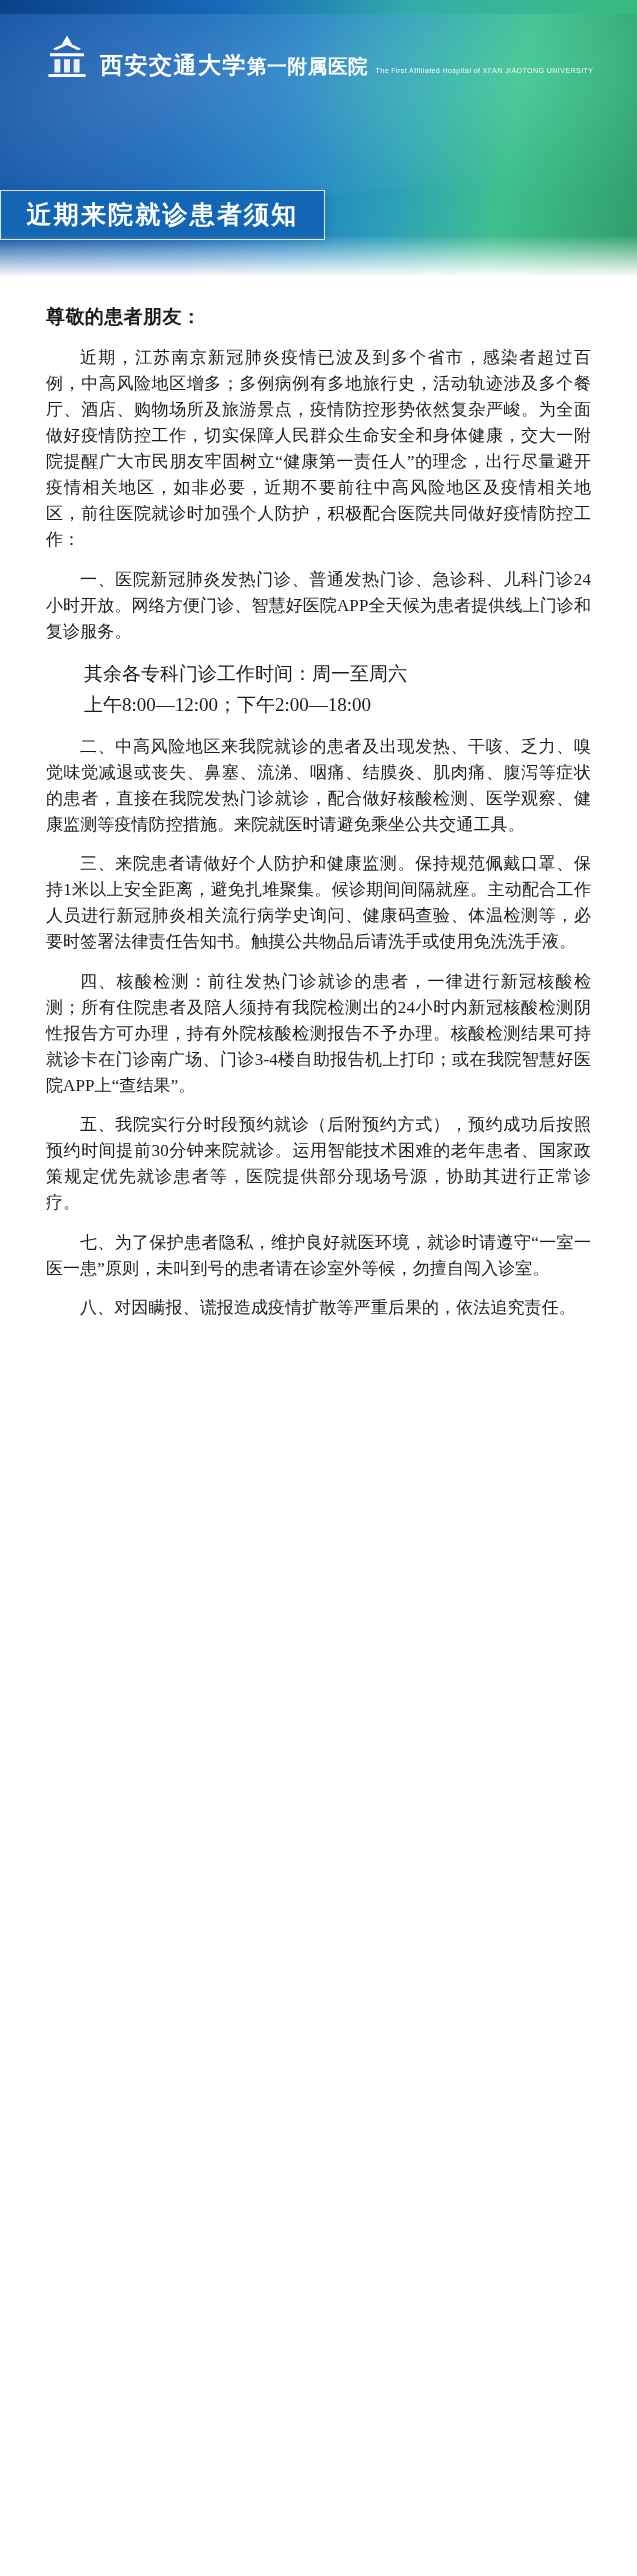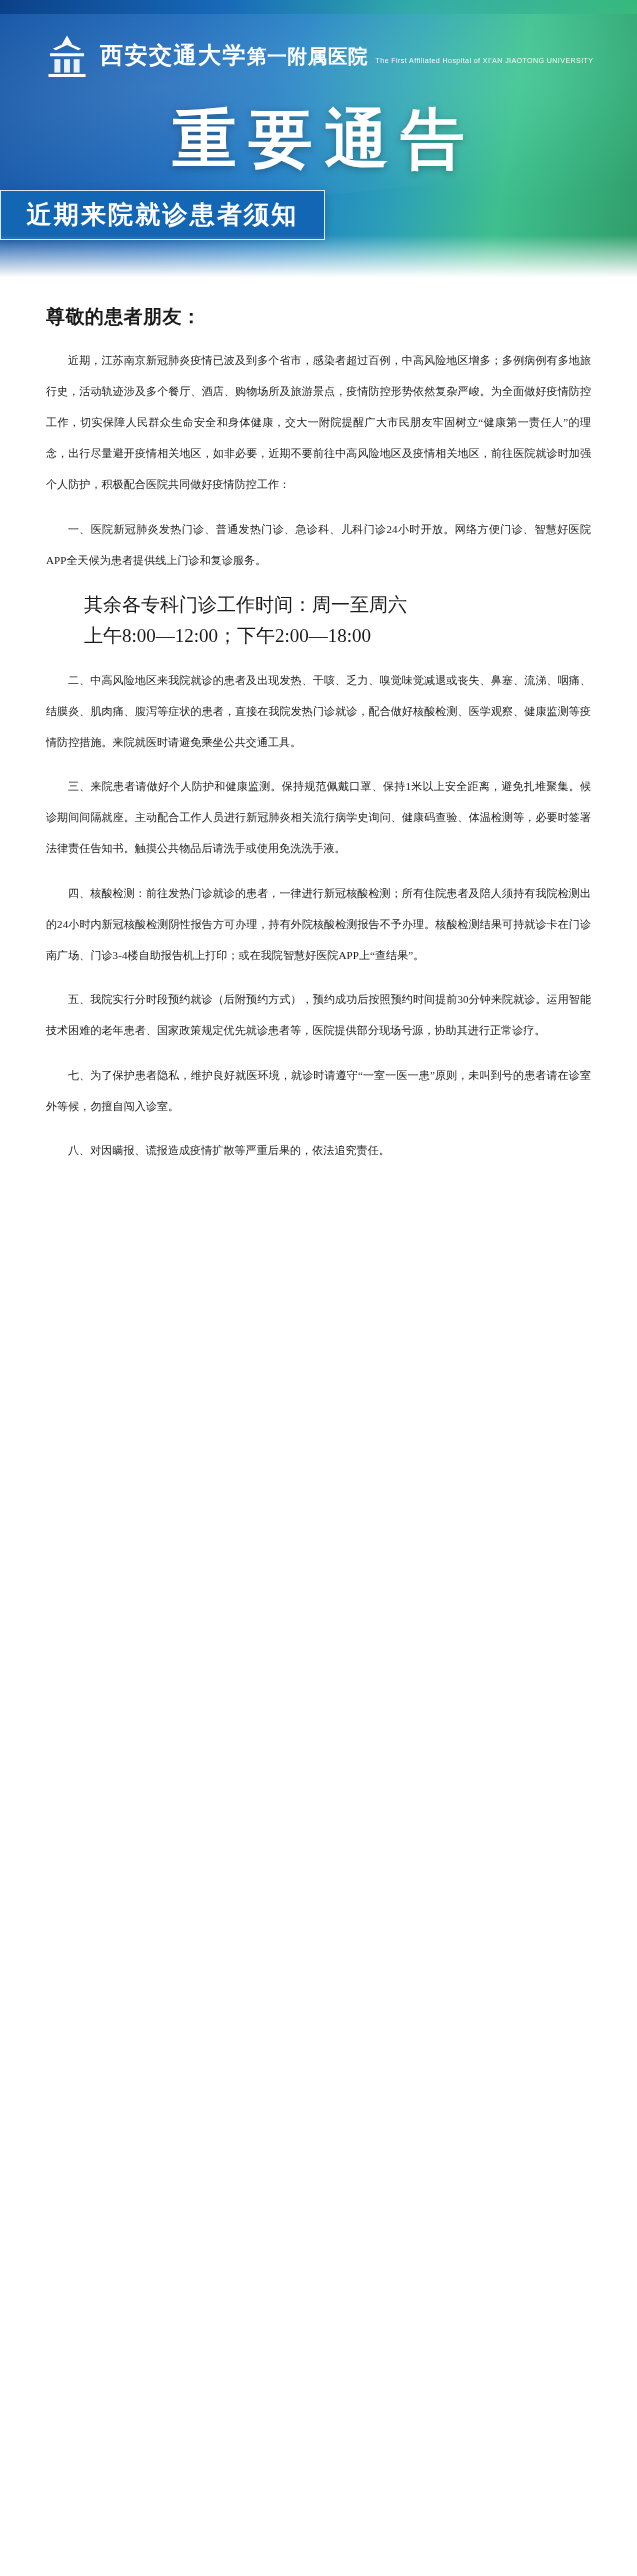--- a/index.html
+++ b/index.html
@@ -44,21 +44,21 @@
     width: 637px; height: 13.5px;
     background: linear-gradient(90deg, #0a3f85 0%, #1668b8 35%, #2fa8a8 65%, #36b87a 100%);
     opacity: .92;
   }
   
   .logo-row {
     position: absolute;
     left: 0; top: 34px;
     width: 637px;
     display: flex;
-    align-items: center;
+    align-items: flex-end;
     justify-content: center;
     gap: 10.5px;
     z-index: 3;
   }
   .logo-mark {
     width: 46px; height: 43px;
     position: relative;
     flex: 0 0 auto;
   }
   .logo-mark svg { display: block; }
@@ -130,22 +130,22 @@
     color: #1a1a1a;
     font-family: "Liberation Serif", "DejaVu Serif", serif;
   }
   .salutation {
     font-size: 19px;
     font-weight: bold;
     margin: 21px 0 15px 0;
     letter-spacing: 0.4px;
   }
   p.para {
-    font-size: 11px;
-    line-height: 31px;
+    font-size: 17px;
+    line-height: 26px;
     text-align: justify;
     text-justify: inter-ideograph;
     text-indent: 2em;
     margin-bottom: 13.5px;
     letter-spacing: 0.1px;
   }
   p.hours {
     font-size: 19px;
     line-height: 31px;
     text-indent: 2em;
@@ -176,21 +176,20 @@
         </svg>
       </span>
       <span class="logo-text">
         <span class="logo-cn">
           <span>西安交通大学</span><span class="small">第一附属医院</span>
         </span>
         <span class="logo-en">The First Affiliated Hospital of XI'AN JIAOTONG UNIVERSITY</span>
       </span>
     </div>
 
-    <div class="main-title">重要通告</div>
 
     <div class="subtitle-wrap">
       <div class="subtitle-bar">近期来院就诊患者须知</div>
     </div>
 
     <div class="banner-fade"></div>
   </div>
 
   <div class="content">
 

